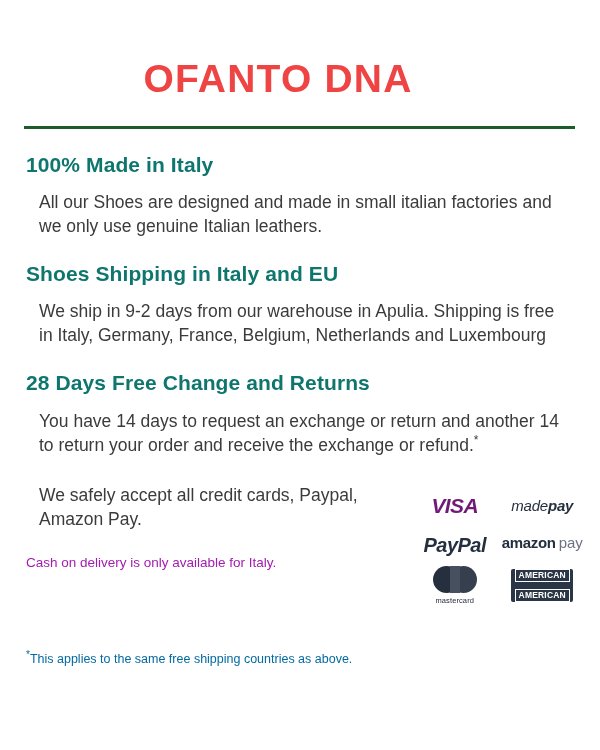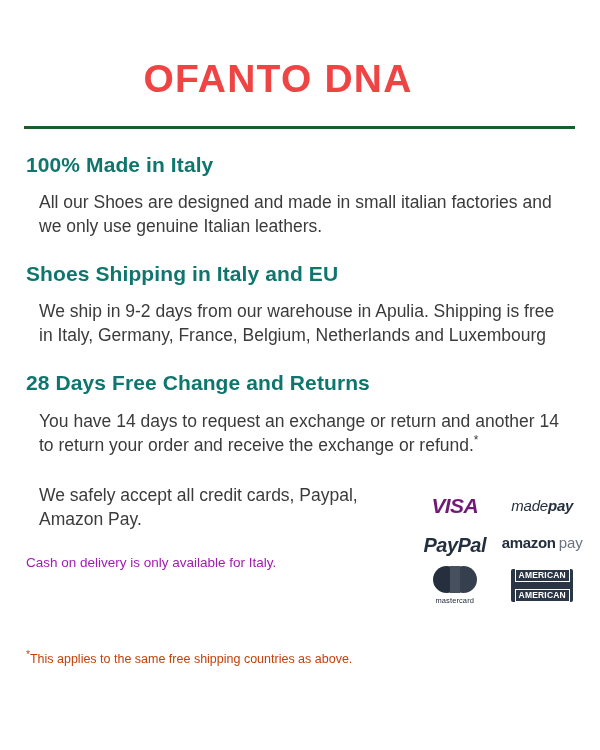--- a/index.html
+++ b/index.html
@@ -213,21 +213,21 @@
     border: 1.2px solid #ffffff;
     padding: 0.5px 3px;
     line-height: 1.15;
   }
 
   
   .footnote {
     position: absolute;
     left: 26px;
     top: 651px;
-    color: #c2410c;
+    color: #0369a1;
     font-size: 12.5px;
     line-height: 1.4;
   }
   .footnote .sup {
     font-size: 10px;
     vertical-align: super;
     line-height: 0;
   }
 </style>
 </head>

